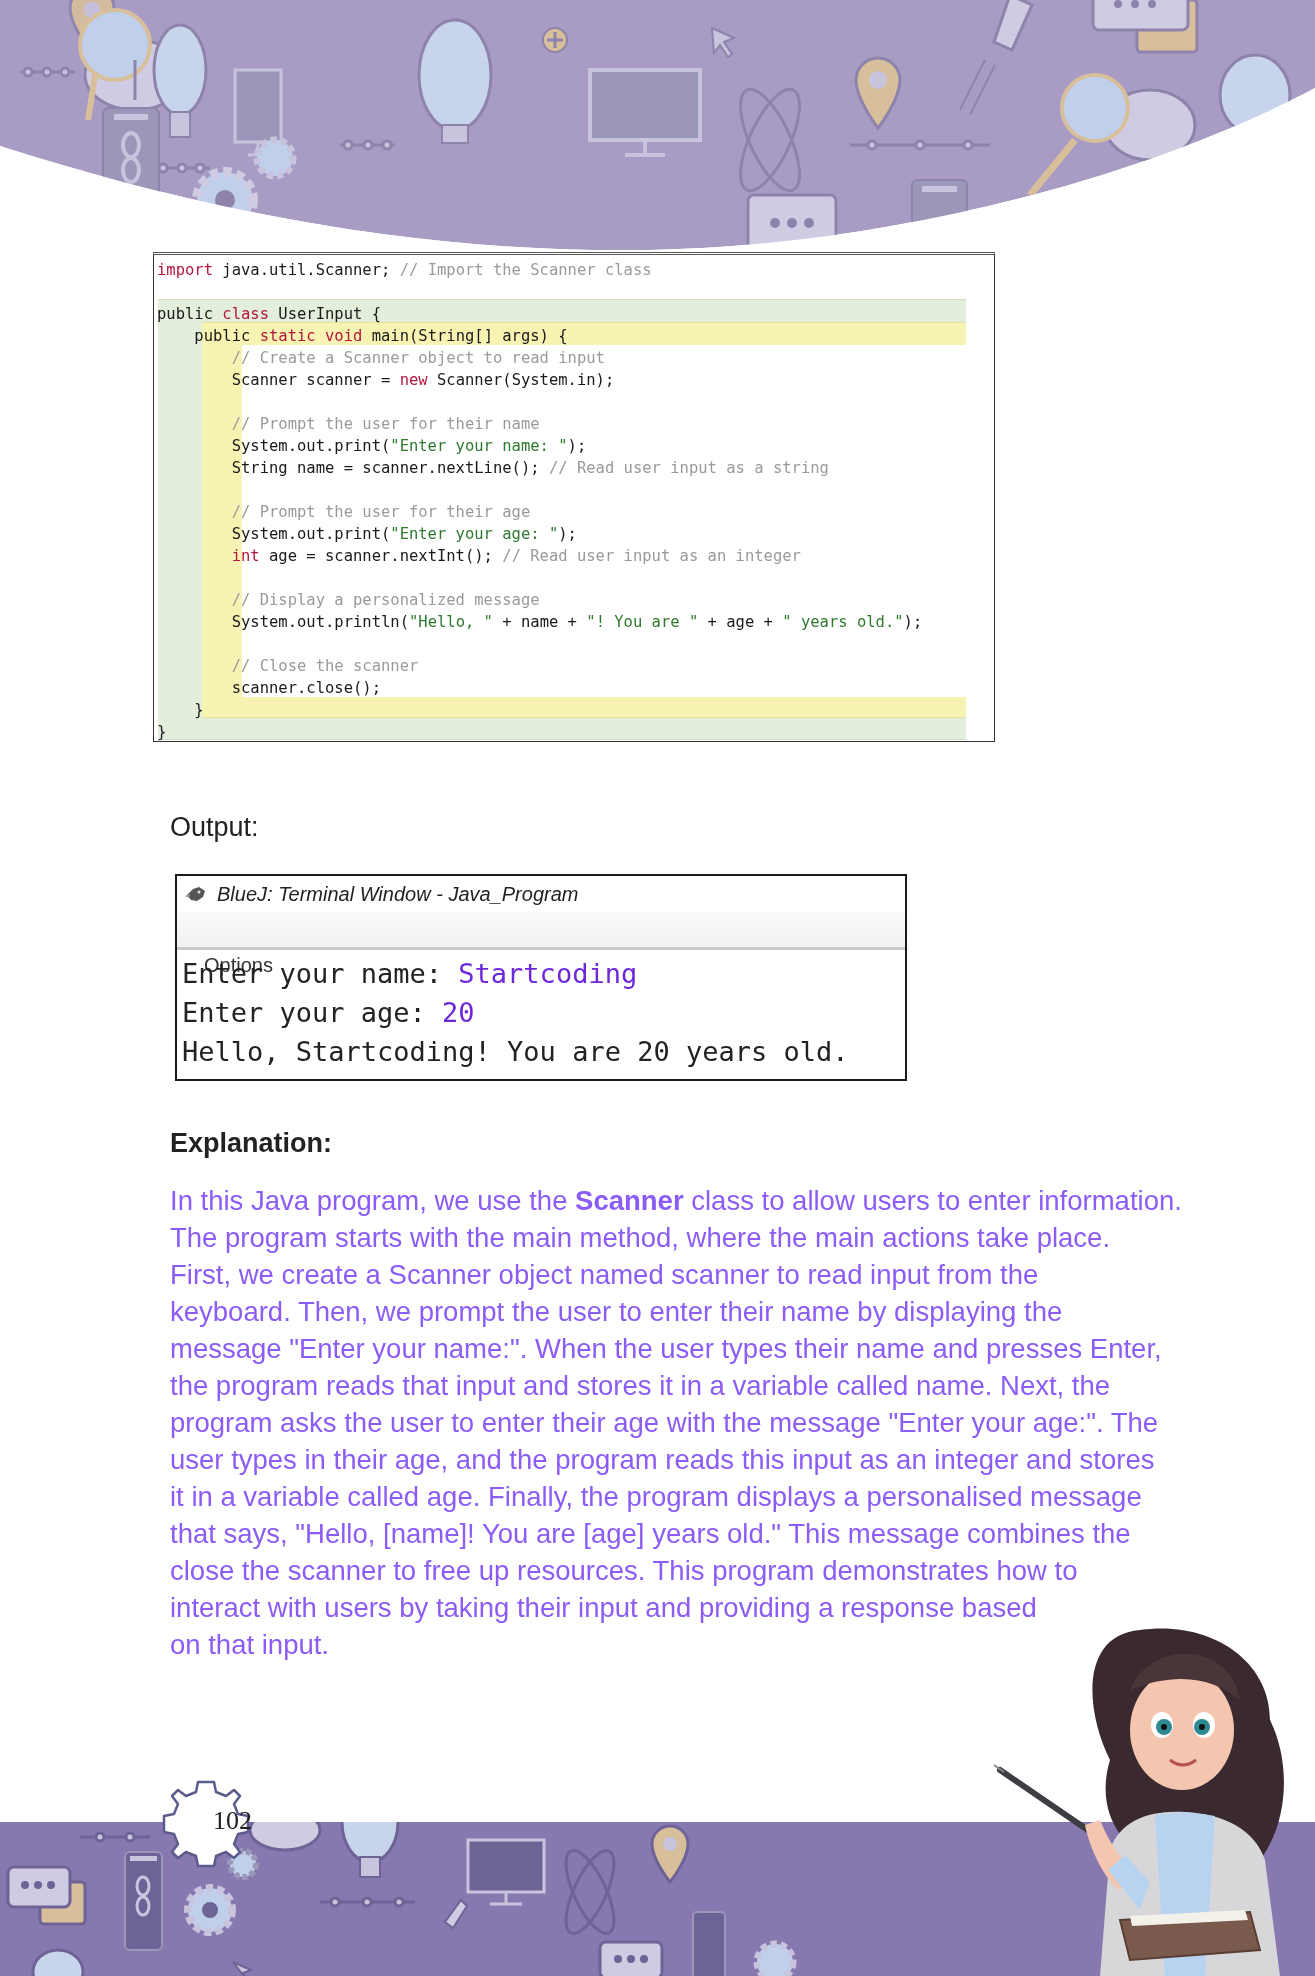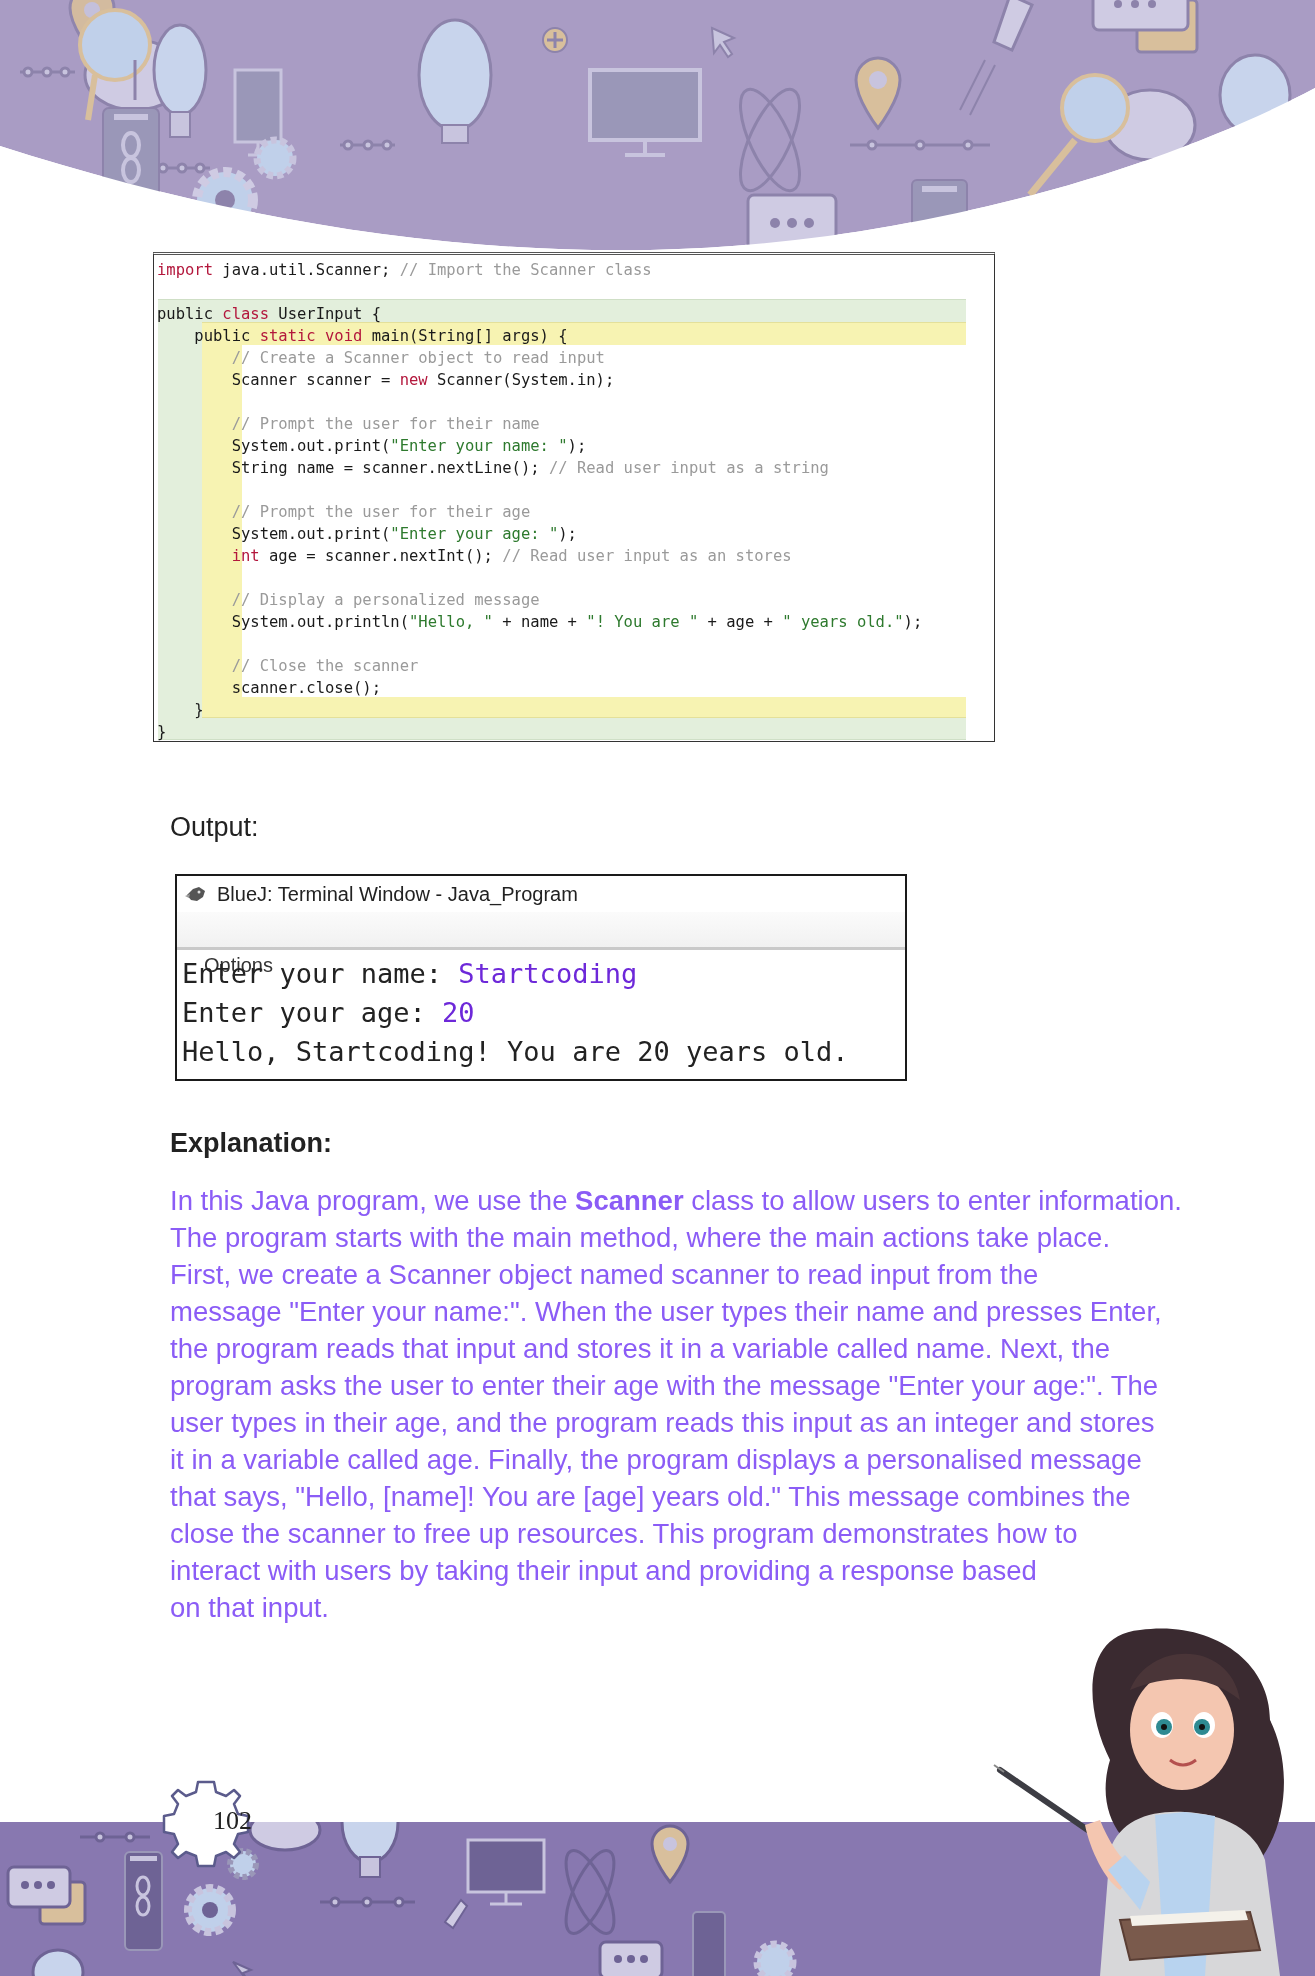--- a/index.html
+++ b/index.html
@@ -27,21 +27,21 @@
   
   .output-label { position: absolute; left: 170px; top: 812px; font-family: "Liberation Sans", sans-serif; font-size: 27px; color: #222; }
 
   
   .terminal {
     position: absolute; left: 175px; top: 874px; width: 732px; height: 207px;
     border: 2px solid #1a1a1a; background: #ffffff;
   }
   .term-titlebar { position: absolute; left: 0; top: 0; width: 100%; height: 36px; background: #ffffff; }
   .term-icon { position: absolute; left: 8px; top: 9px; width: 22px; height: 18px; }
-  .term-title { position: absolute; left: 40px; top: 7px; font-family: "Liberation Sans", sans-serif; font-size: 20px; color: #222; }
+  .term-title { position: absolute; left: 40px; top: 7px; font-family: "Liberation Sans", sans-serif; font-size: 20px; color: #222; font-style: italic; }
   .term-menubar { position: absolute; left: 0; top: 36px; width: 100%; height: 38px; background: linear-gradient(#fbfbfb, #f1f1f1); border-bottom: 3px solid #c9c9c9; }
   .term-menu-item { position: absolute; left: 27px; top: 7px; font-family: "Liberation Sans", sans-serif; font-size: 20px; color: #333; margin-top: 35px; }
   .term-body { position: absolute; left: 5px; top: 78px; font-family: "DejaVu Sans Mono", monospace; font-size: 27px; color: #222; }
   .term-line { height: 39px; line-height: 39px; white-space: pre; }
   .term-input { color: #6d28d9; }
 
   
   .explanation-heading { position: absolute; left: 170px; top: 1128px; font-family: "Liberation Sans", sans-serif; font-weight: bold; font-size: 27px; color: #222; }
   .explanation-body { position: absolute; left: 170px; top: 1182px; width: 1100px; font-family: "Liberation Sans", sans-serif; font-size: 27.5px; line-height: 37px; color: #8b5cf6; }
   .explanation-body .line { white-space: nowrap; height: 37px; }
@@ -200,21 +200,21 @@
       <div class="code-line" style="top: 70px; left: 3px;">    <span>public </span><span class="kw">static void</span><span> main(String[] args) {</span></div>
       <div class="code-line" style="top: 92px; left: 3px;">        <span class="cm">// Create a Scanner object to read input</span></div>
       <div class="code-line" style="top: 114px; left: 3px;">        <span>Scanner scanner = </span><span class="kw">new</span><span> Scanner(System.in);</span></div>
       <div class="code-line" style="top: 136px; left: 3px;"></div>
       <div class="code-line" style="top: 158px; left: 3px;">        <span class="cm">// Prompt the user for their name</span></div>
       <div class="code-line" style="top: 180px; left: 3px;">        <span>System.out.print(</span><span class="str">"Enter your name: "</span><span>);</span></div>
       <div class="code-line" style="top: 202px; left: 3px;">        <span>String name = scanner.nextLine(); </span><span class="cm">// Read user input as a string</span></div>
       <div class="code-line" style="top: 224px; left: 3px;"></div>
       <div class="code-line" style="top: 246px; left: 3px;">        <span class="cm">// Prompt the user for their age</span></div>
       <div class="code-line" style="top: 268px; left: 3px;">        <span>System.out.print(</span><span class="str">"Enter your age: "</span><span>);</span></div>
-      <div class="code-line" style="top: 290px; left: 3px;">        <span class="kw">int</span><span> age = scanner.nextInt(); </span><span class="cm">// Read user input as an stores</span></div>
+      <div class="code-line" style="top: 290px; left: 3px;">        <span class="kw">int</span><span> age = scanner.nextInt(); </span><span class="cm">// Read user input as an integer</span></div>
       <div class="code-line" style="top: 312px; left: 3px;"></div>
       <div class="code-line" style="top: 334px; left: 3px;">        <span class="cm">// Display a personalized message</span></div>
       <div class="code-line" style="top: 356px; left: 3px;">        <span>System.out.println(</span><span class="str">"Hello, "</span><span> + name + </span><span class="str">"! You are "</span><span> + age + </span><span class="str">" years old."</span><span>);</span></div>
       <div class="code-line" style="top: 378px; left: 3px;"></div>
       <div class="code-line" style="top: 400px; left: 3px;">        <span class="cm">// Close the scanner</span></div>
       <div class="code-line" style="top: 422px; left: 3px;">        <span>scanner.close();</span></div>
       <div class="code-line" style="top: 444px; left: 3px;">    <span>}</span></div>
       <div class="code-line" style="top: 466px; left: 3px;"><span>}</span></div>
     </div>
 </div>
@@ -238,20 +238,21 @@
     <div class="term-line"><span>Enter your age: </span><span class="term-input">20</span></div>
     <div class="term-line"><span>Hello, Startcoding! You are 20 years old.</span></div>
   </div>
 </div>
 
 <div class="explanation-heading">Explanation:</div>
 <div class="explanation-body" id="explanation-body">
     <div class="line"><span>In this Java program, we use the </span><span class="bold">Scanner</span><span> class to allow users to enter information.</span></div>
     <div class="line"><span>The program starts with the main method, where the main actions take place.</span></div>
     <div class="line"><span>First, we create a Scanner object named scanner to read input from the</span></div>
+    <div class="line"><span>keyboard. Then, we prompt the user to enter their name by displaying the</span></div>
     <div class="line"><span>message "Enter your name:". When the user types their name and presses Enter,</span></div>
     <div class="line"><span>the program reads that input and stores it in a variable called name. Next, the</span></div>
     <div class="line"><span>program asks the user to enter their age with the message "Enter your age:". The</span></div>
     <div class="line"><span>user types in their age, and the program reads this input as an integer and stores</span></div>
     <div class="line"><span>it in a variable called age. Finally, the program displays a personalised message</span></div>
     <div class="line"><span>that says, "Hello, [name]! You are [age] years old." This message combines the</span></div>
     <div class="line"><span>close the scanner to free up resources. This program demonstrates how to</span></div>
     <div class="line"><span>interact with users by taking their input and providing a response based</span></div>
     <div class="line"><span>on that input.</span></div>
   </div>

